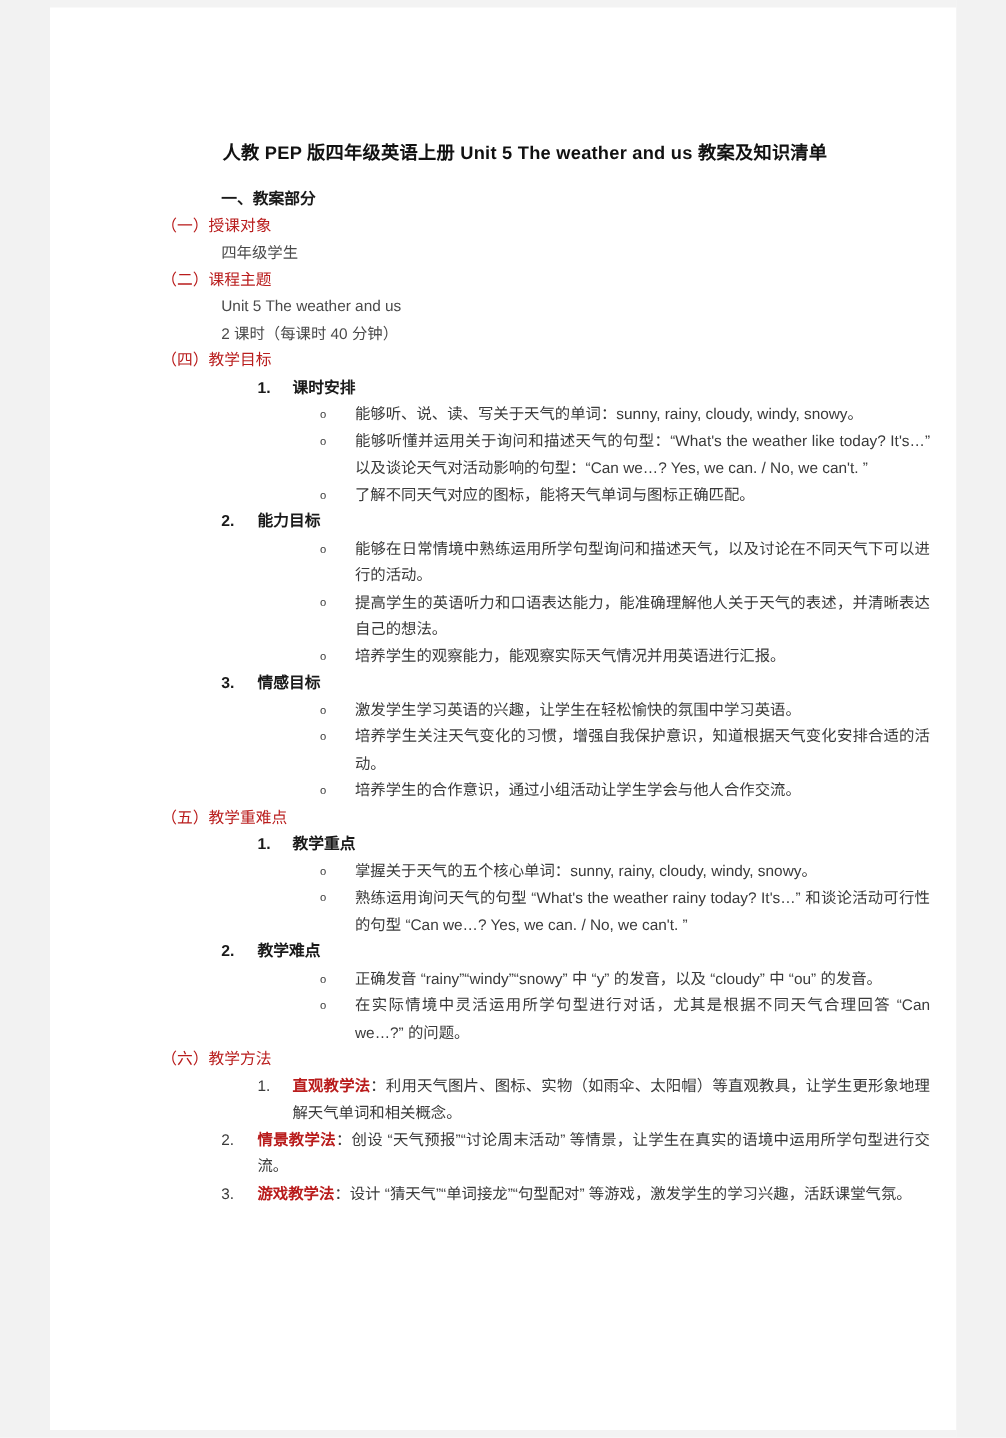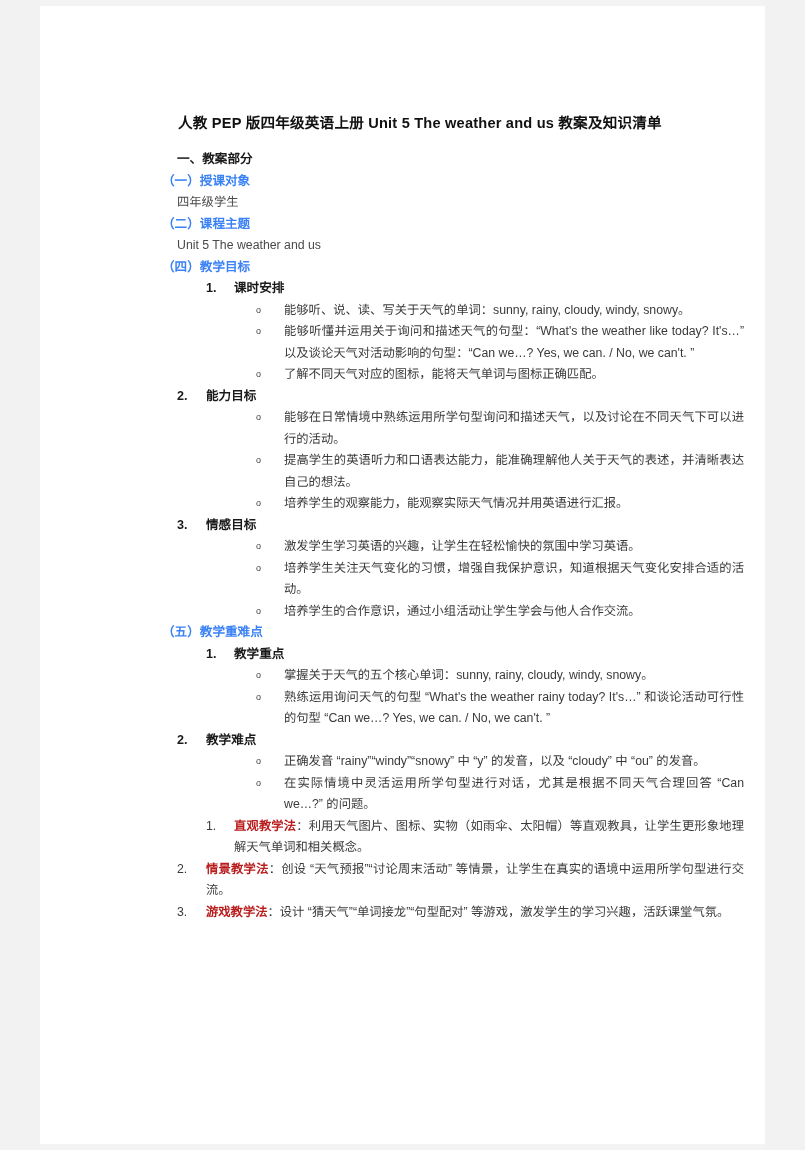--- a/index.html
+++ b/index.html
@@ -67,24 +67,24 @@
   .h1cn {
     margin-left: 118px;
     margin-right: 120px;
     font-weight: bold;
     color: #1a1a1a;
     font-size: 12.6px;
   }
 
   
   .h2cn {
-    margin-left: 103px;
-    margin-right: 120px;
-    font-weight: bold;
-    color: #3b82f6;
+    margin-left: 70px;
+    margin-right: 120px;
+    font-weight: normal;
+    color: #b91c1c;
     font-size: 12.6px;
   }
 
   
   .body-p {
     margin-left: 118px;
     margin-right: 120px;
     color: #4a4a4a;
   }
 
@@ -185,20 +185,21 @@
     <div class="flow">
 
       <div class="blk h1cn">一、教案部分</div>
 
       <div class="blk h2cn">（一）授课对象</div>
       <div class="blk body-p">四年级学生</div>
 
       <div class="blk h2cn">（二）课程主题</div>
       <div class="blk body-p en">Unit 5 The weather and us</div>
 
+      <div class="blk body-p">2 课时（每课时 40 分钟）</div>
 
       <div class="blk h2cn">（四）教学目标</div>
 
       <div class="blk num-h-indent">
         <span class="num">1.</span>
         <span>课时安排</span>
       </div>
       <div class="blk bullet">
         <span class="marker">o</span>
         <span>能够听、说、读、写关于天气的单词：sunny, rainy, cloudy, windy, snowy。</span>
@@ -267,20 +268,21 @@
       </div>
       <div class="blk bullet">
         <span class="marker">o</span>
         <span>正确发音 “rainy”“windy”“snowy” 中 “y” 的发音，以及 “cloudy” 中 “ou” 的发音。</span>
       </div>
       <div class="blk bullet">
         <span class="marker">o</span>
         <span>在实际情境中灵活运用所学句型进行对话，尤其是根据不同天气合理回答 “Can we…?” 的问题。</span>
       </div>
 
+      <div class="blk h2cn">（六）教学方法</div>
 
       <div class="blk num-p-indent">
         <span class="num">1.</span>
         <span class="lead">直观教学法</span><span>：利用天气图片、图标、实物（如雨伞、太阳帽）等直观教具，让学生更形象地理解天气单词和相关概念。</span>
       </div>
 
       <div class="blk num-p-flush">
         <span class="num">2.</span>
         <span class="lead">情景教学法</span><span>：创设 “天气预报”“讨论周末活动” 等情景，让学生在真实的语境中运用所学句型进行交流。</span>
       </div>

